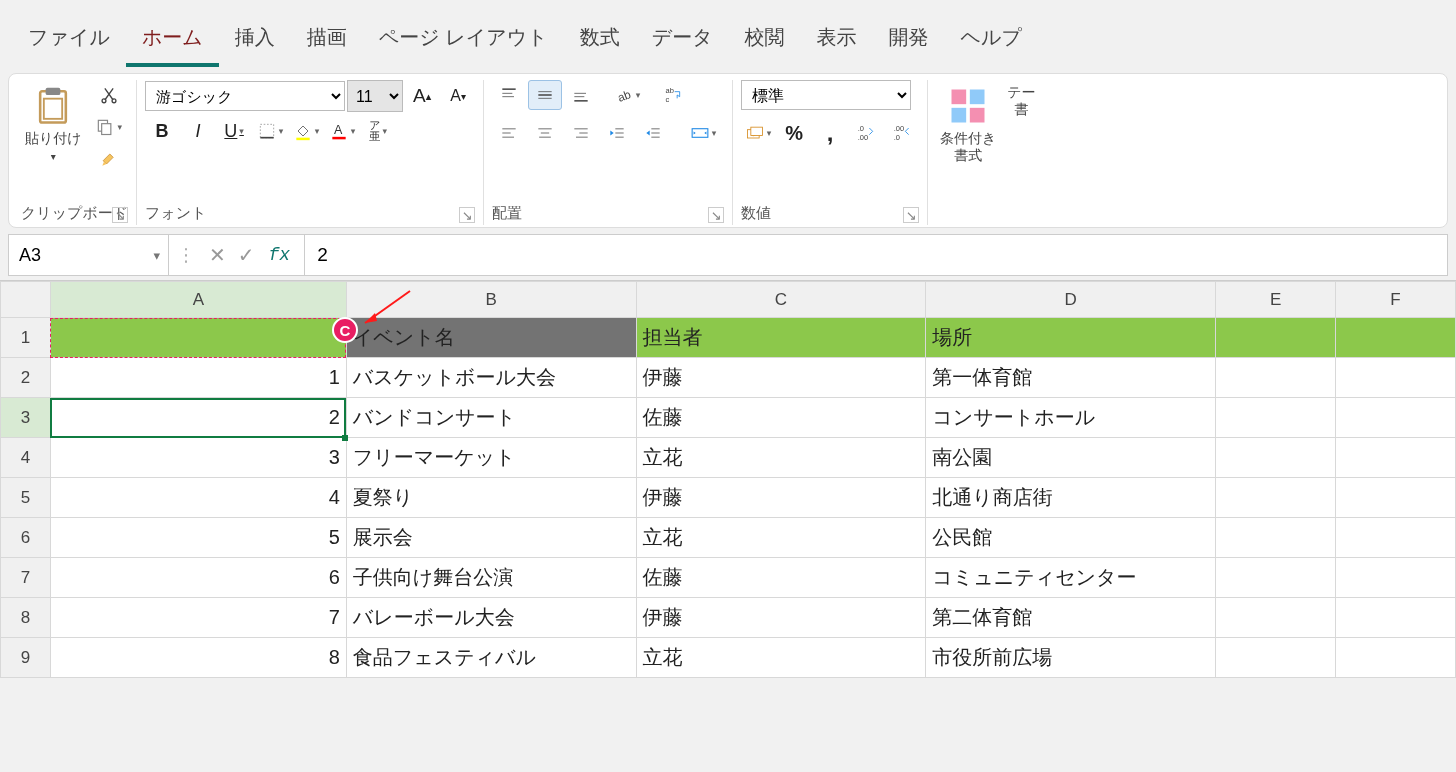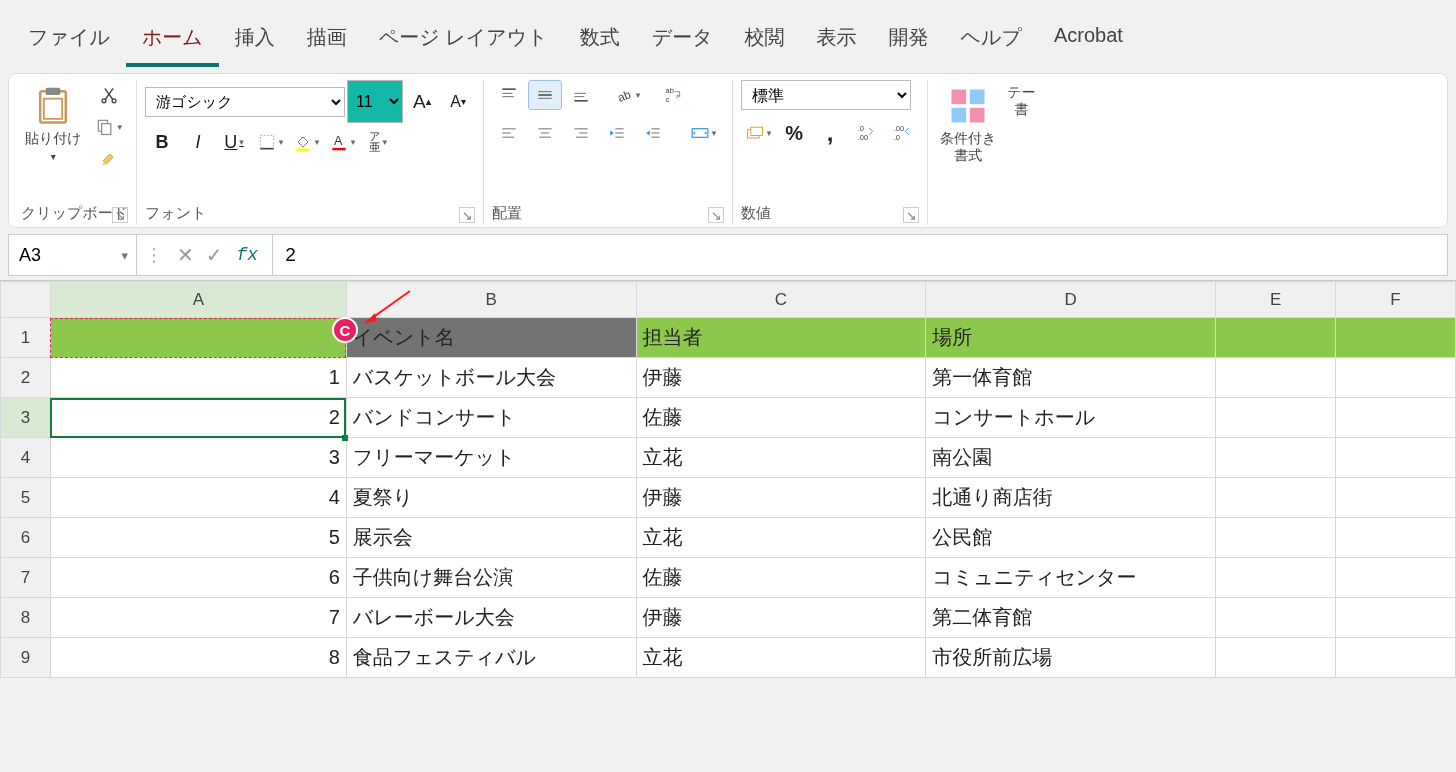--- a/index.html
+++ b/index.html
@@ -24,26 +24,26 @@
 .vstack { display: flex; flex-direction: column; gap: 2px; }
 .hstack { display: flex; flex-direction: row; gap: 2px; align-items: center; }
 
 .icon-btn { width: 34px; height: 30px; display: inline-flex; align-items: center; justify-content: center; cursor: pointer; border-radius: 3px; }
 .icon-btn svg { width: 20px; height: 20px; }
 .icon-btn.big { width:42px; }
 .icon-btn .dd { font-size: 9px; margin-left: 2px; color:#666; }
 .icon-btn.selected { border:1px solid #9cc2e5; background:#e2eef9; }
 
 .font-select { width: 200px; height: 30px; border:1px solid #bbb; font-size:15px; padding:2px 6px; background:#fff; }
-.size-select { width: 56px; height: 43px; border:1px solid #bbb; font-size:16px; padding:2px 4px; background:#14b8a6; }
+.size-select { width: 56px; height: 32px; border:1px solid #bbb; font-size:16px; padding:2px 4px; background:#e5e5e5; }
 .num-select { width: 170px; height: 30px; border:1px solid #bbb; font-size:16px; padding:2px 6px; background:#fff; }
 
 
 .formula-bar { display: flex; align-items: center; background: #fff; border:1px solid #ccc; margin: 2px 8px; height: 42px; }
-.namebox { width: 128px; height: 100%; border-right:1px solid #ccc; display:flex; align-items:center; }
+.namebox { width: 160px; height: 100%; border-right:1px solid #ccc; display:flex; align-items:center; }
 .namebox input { width: 100%; border:none; padding: 4px 10px; font-size: 18px; outline:none; }
 .namebox .dd { padding: 0 8px; color:#777; cursor:pointer; font-size:13px; }
 .fx-sep { padding: 0 8px; color:#aaa; font-size:18px; }
 .fx-btn { color:#999; padding:0 6px; font-size:20px; cursor:pointer; }
 .fx-label { font-style: italic; font-size: 18px; color:#0f766e; padding:0 8px;font-family:Liberation Mono, monospace; }
 .formula-input { flex:1; border:none; padding: 4px 12px; font-size: 19px; outline:none; border-left:1px solid #ccc; margin-left:6px; height:100%; }
 
 
 .grid-wrap { background:#fff; border-top:1px solid #ccc; margin-top:4px; position:relative; }
 .grid { border-collapse: collapse; table-layout: fixed; font-size: 20px; }
@@ -73,21 +73,20 @@
     <div class="tab active">ホーム</div>
     <div class="tab">挿入</div>
     <div class="tab">描画</div>
     <div class="tab">ページ レイアウト</div>
     <div class="tab">数式</div>
     <div class="tab">データ</div>
     <div class="tab">校閲</div>
     <div class="tab">表示</div>
     <div class="tab">開発</div>
     <div class="tab">ヘルプ</div>
-    <div class="tab">Acrobat</div>
   </div>
 
 <div class="ribbon">
 
   <div class="group">
     <div class="group-body">
       <div class="btn-col btn-large">
         <svg viewBox="0 0 24 24">
             <rect x="5" y="4" width="14" height="17" rx="1" fill="#fff" stroke="#c49b5a" stroke-width="1.4"></rect>
             <rect x="8" y="2" width="8" height="4" rx="1" fill="#888"></rect>

